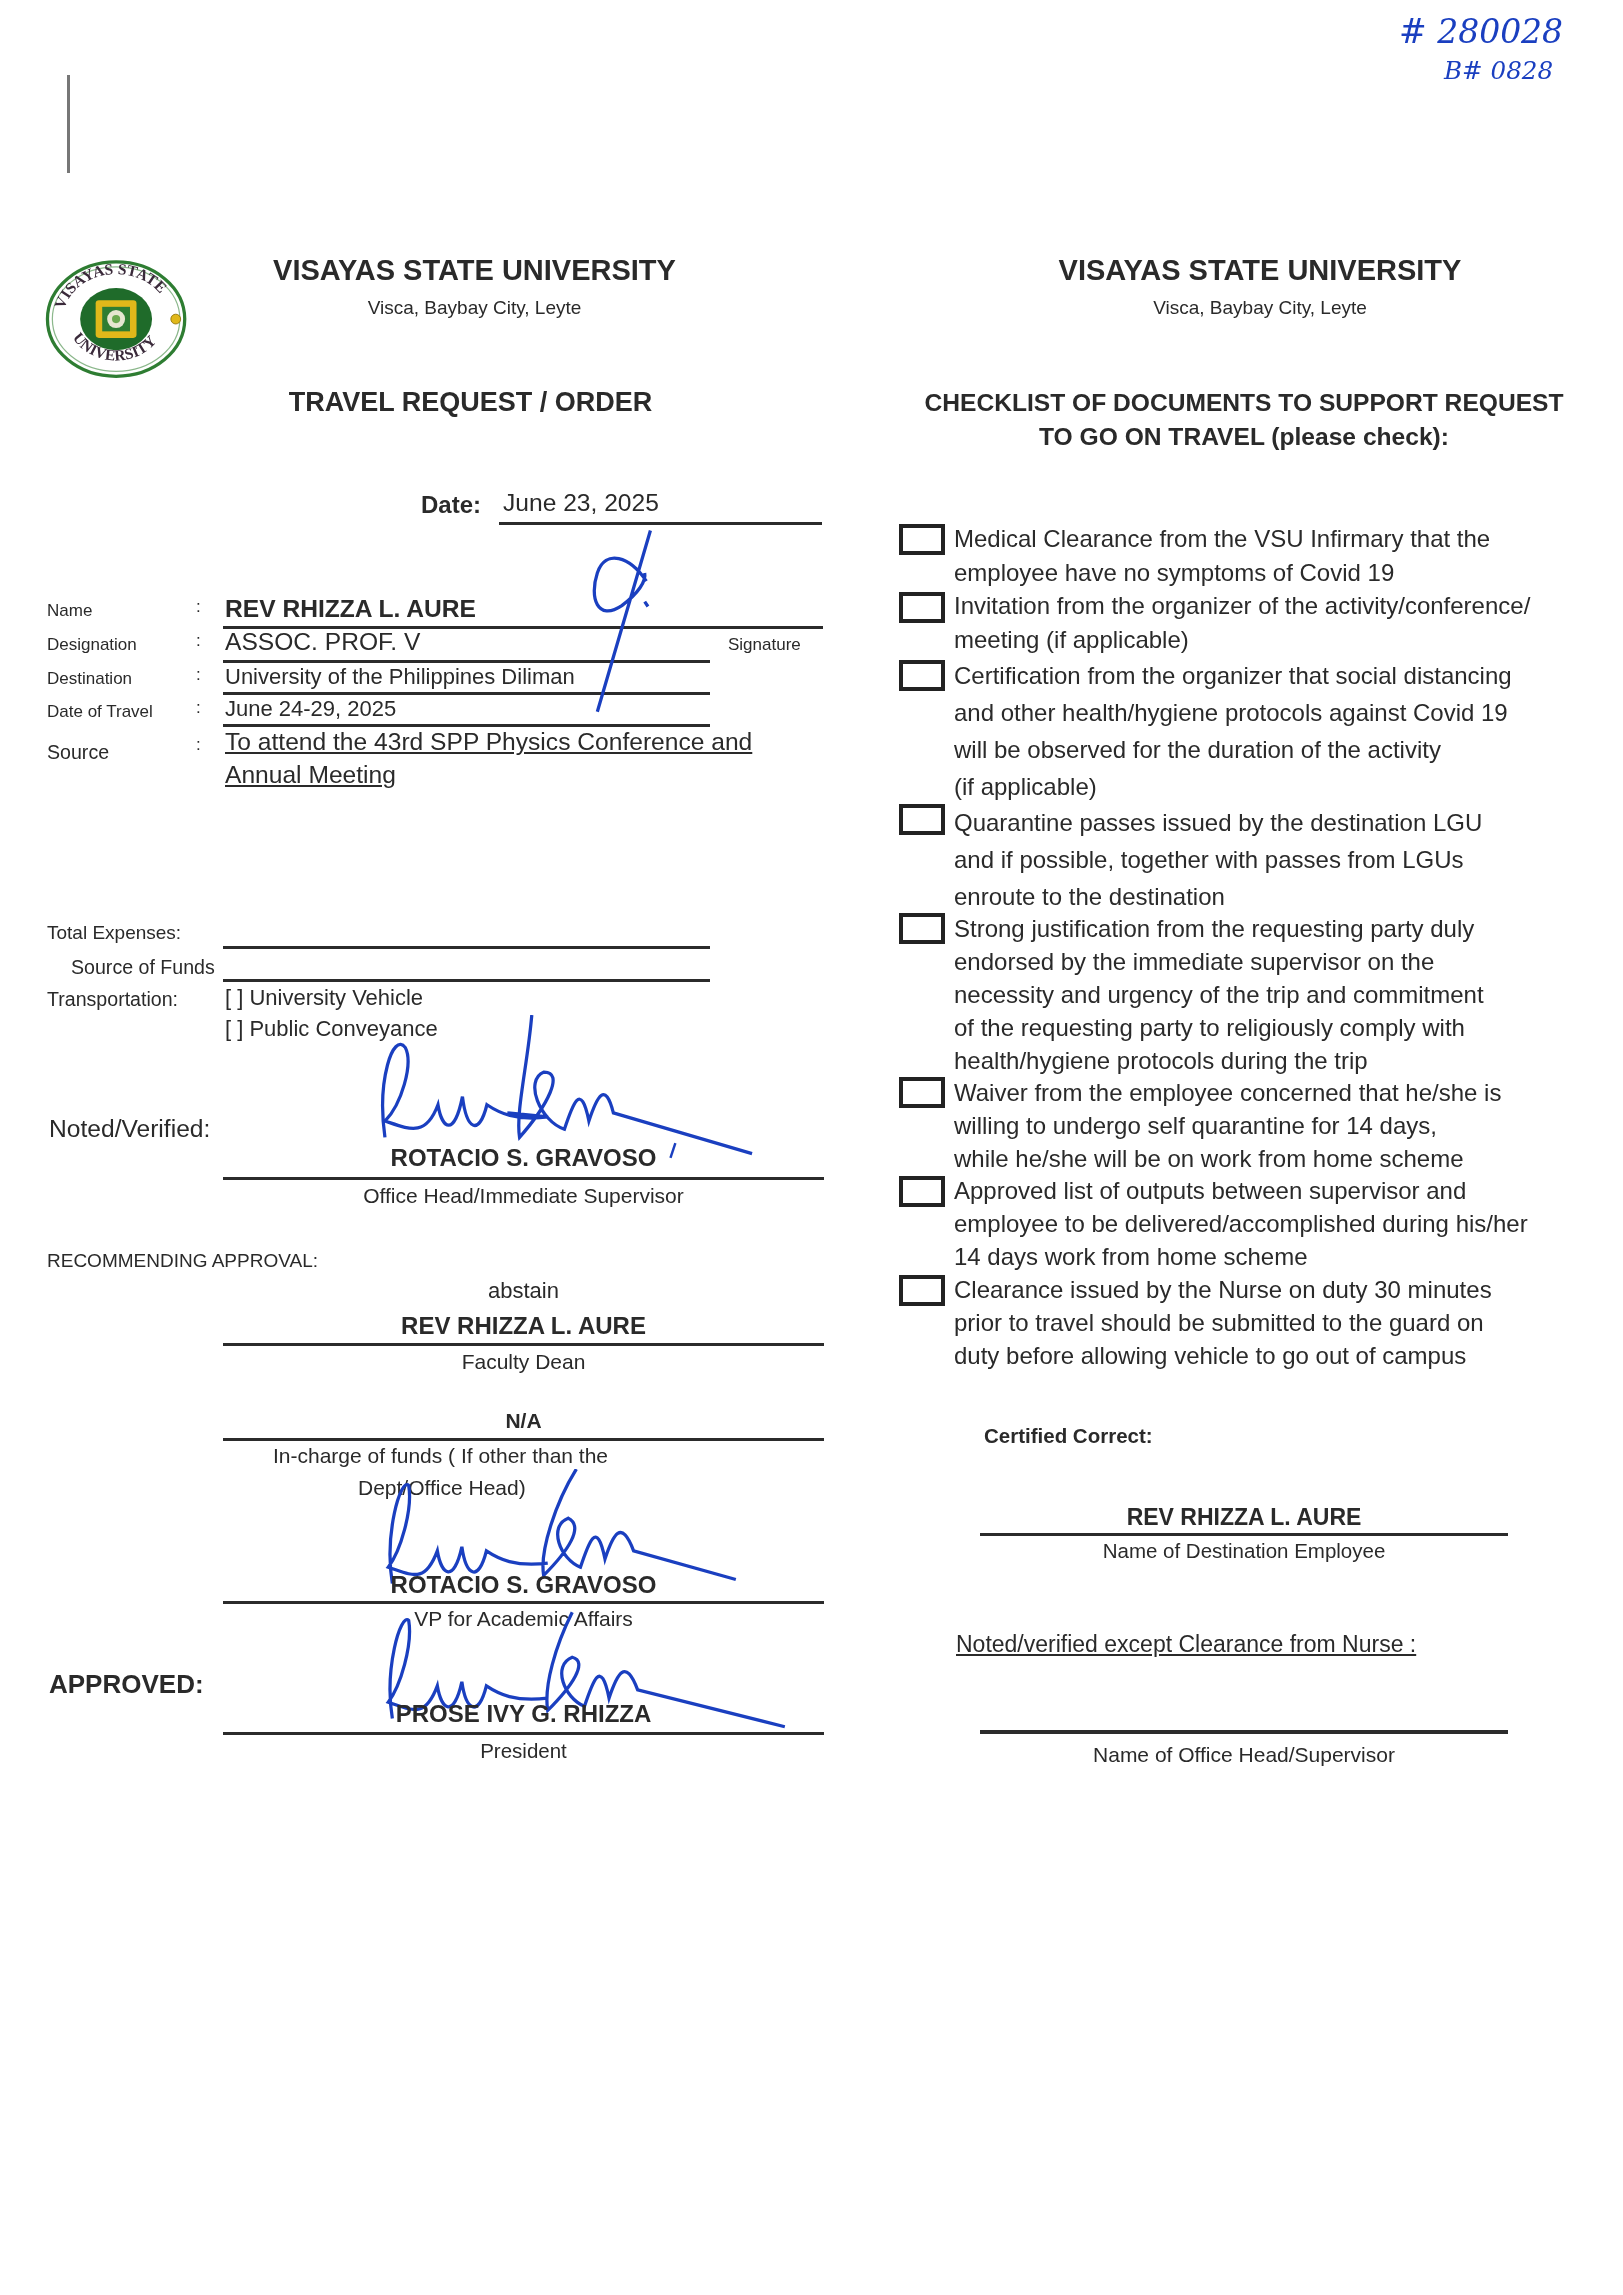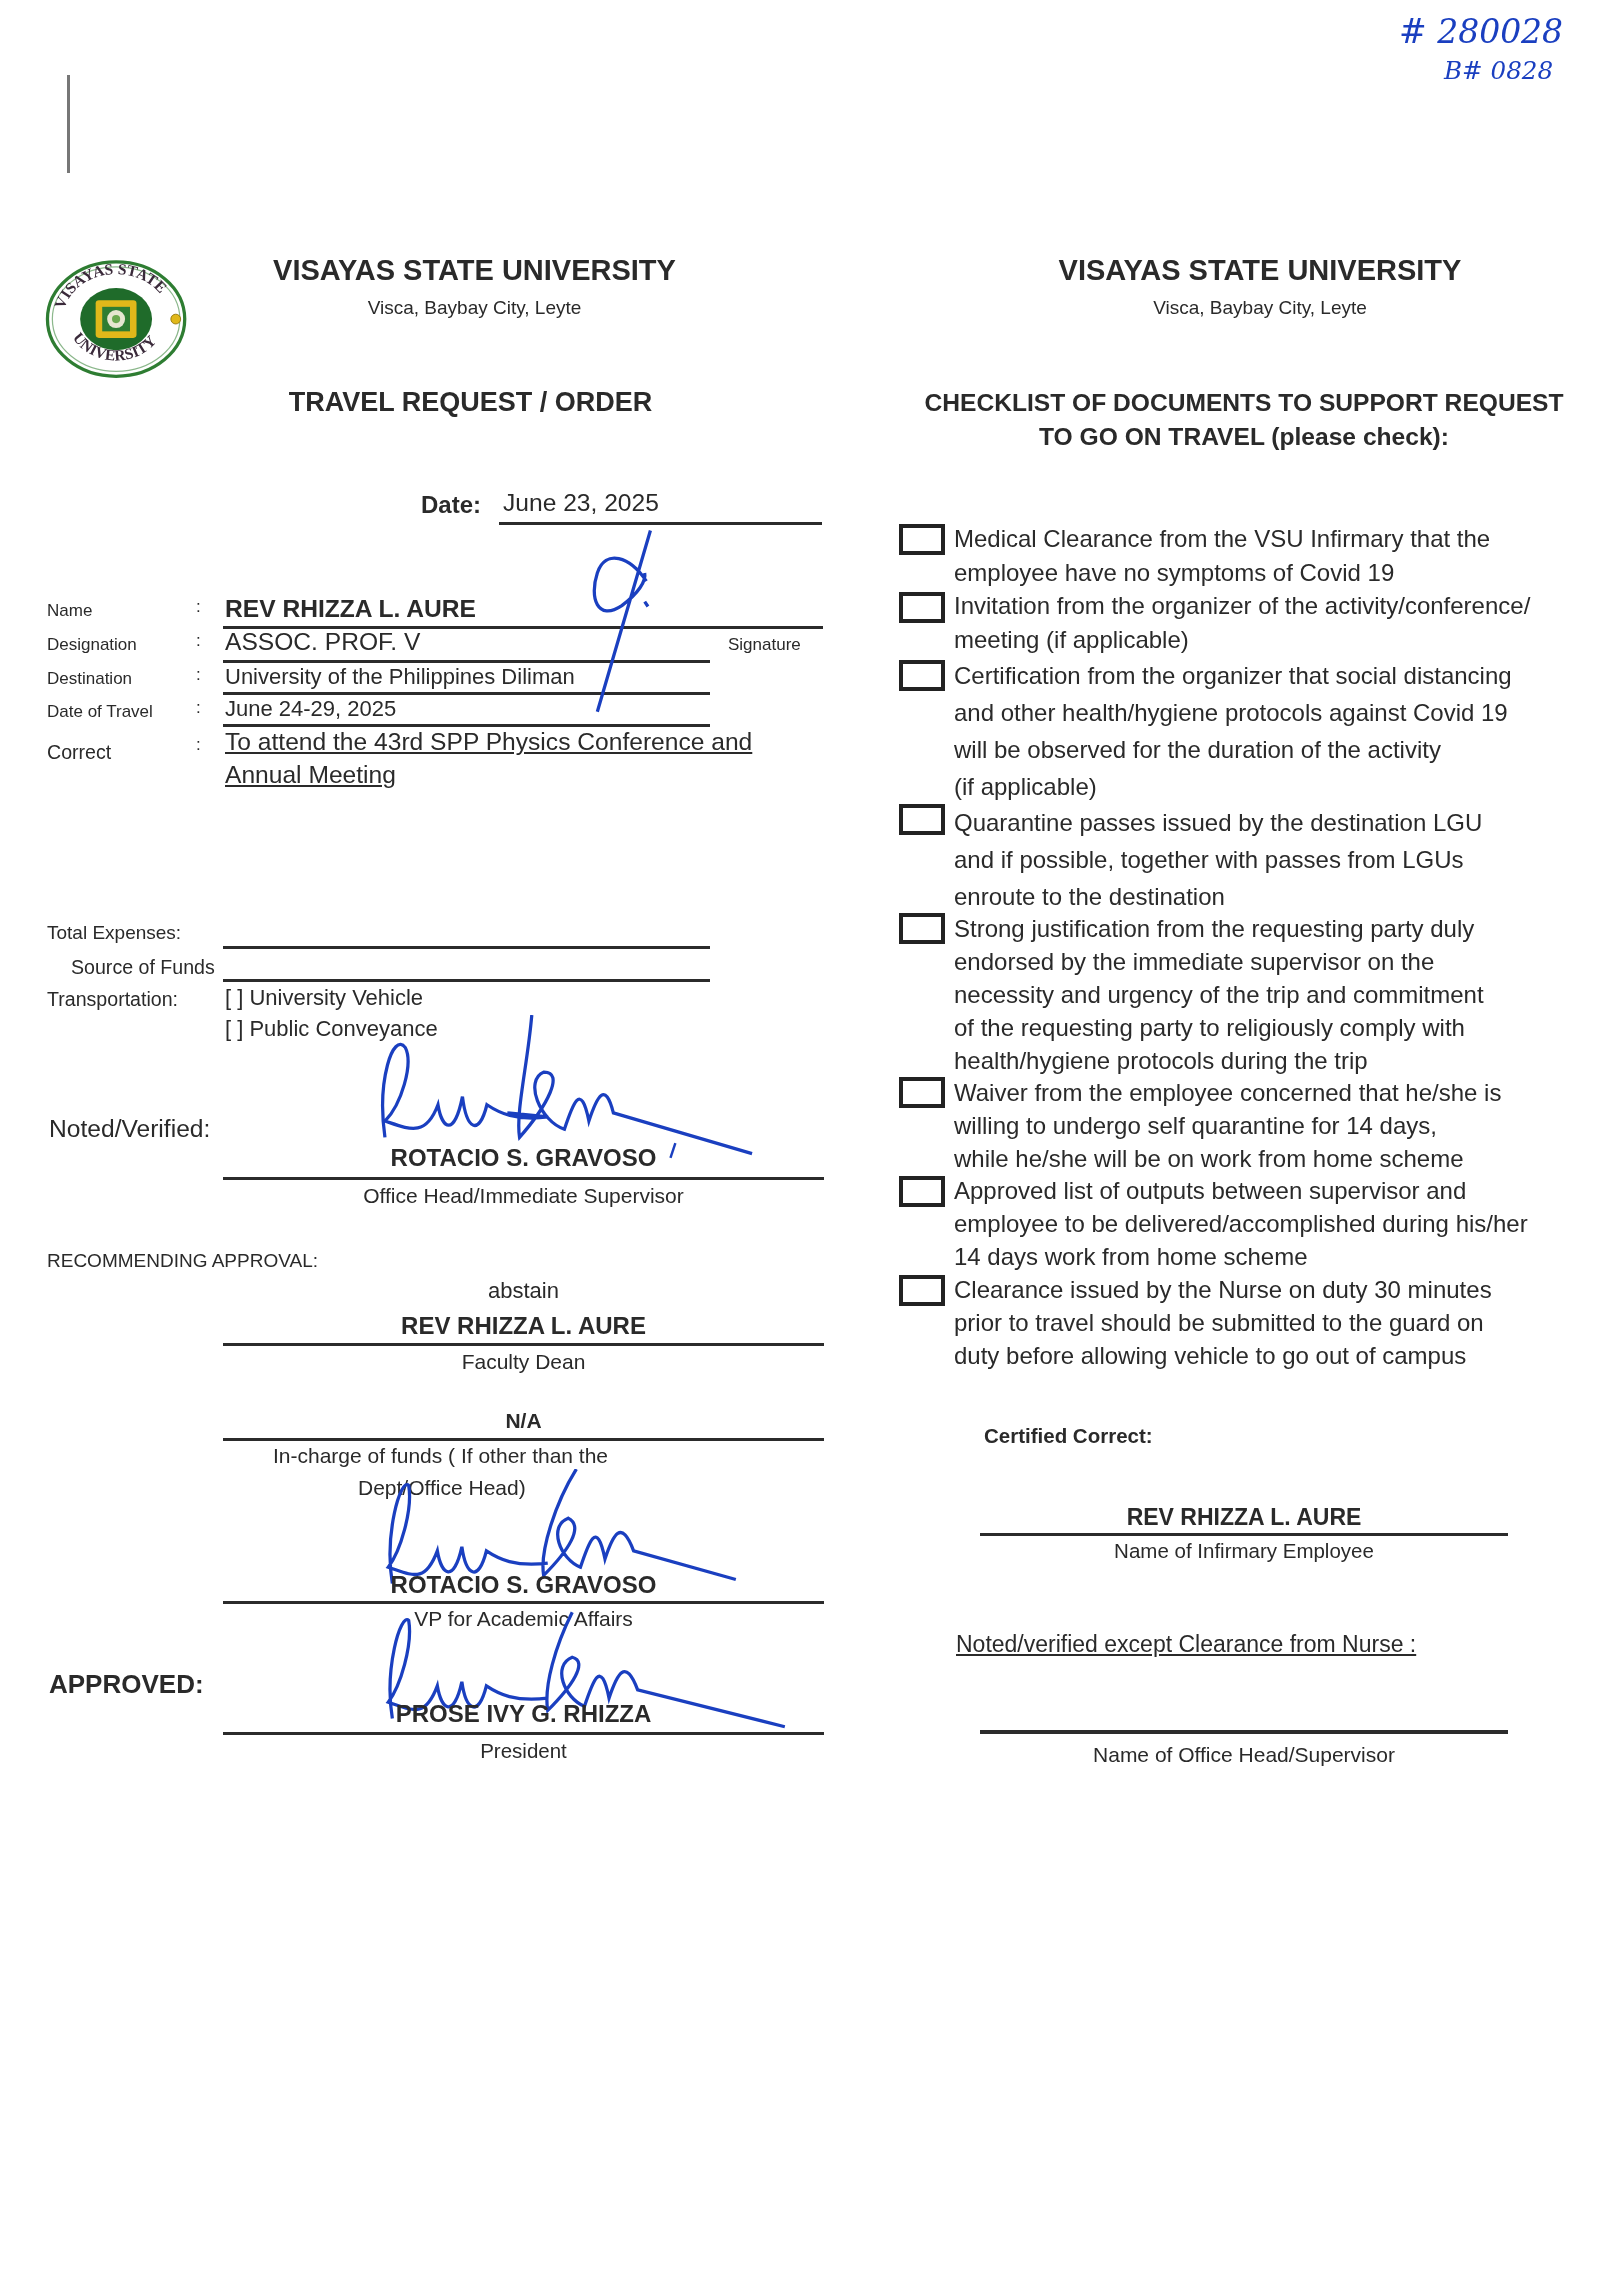--- a/index.html
+++ b/index.html
@@ -64,21 +64,21 @@
 <div class="abs lbl" style="left:47px; top:669px;">Destination</div>
 <div class="abs lbl" style="left:196px; top:665px;">:</div>
 <div class="abs" style="left:225px; top:664px; font-size:22px;">University of the Philippines Diliman</div>
 <div class="hline" style="left:223px; top:692px; width:487px;"></div>
 
 <div class="abs lbl" style="left:47px; top:702px;">Date of Travel</div>
 <div class="abs lbl" style="left:196px; top:698px;">:</div>
 <div class="abs" style="left:225px; top:696px; font-size:22px;">June 24-29, 2025</div>
 <div class="hline" style="left:223px; top:724px; width:487px;"></div>
 
-<div class="abs lbl" style="left:47px; top:741px; font-size:19.6px;">Correct</div>
+<div class="abs lbl" style="left:47px; top:741px; font-size:19.6px;">Source</div>
 <div class="abs lbl" style="left:196px; top:735px;">:</div>
 <div class="abs" style="left:225px; top:728px; font-size:24.6px; text-decoration:underline;">To attend the 43rd SPP Physics Conference and</div>
 <div class="abs" style="left:225px; top:761px; font-size:24.6px; text-decoration:underline;">Annual Meeting</div>
 
 <svg class="sig" style="left:548px; top:524px;" width="115" height="196" viewBox="0 0 140 240">
   <path d="M 125 8 L 60 230 M 120 70 C 100 40, 70 30, 60 60 C 50 90, 60 120, 90 100 C 110 85, 120 70, 118 60 M 118 95 l 4 6" stroke="#1a3fc0" stroke-width="4" fill="none"></path>
 </svg>
 
 <div class="abs lbl" style="left:47px; top:922px; font-size:19px;">Total Expenses:</div>
 <div class="abs" style="left:225px; top:917px; font-size:23px; width:483px; height:24.6px;"></div>
@@ -169,20 +169,20 @@
 14 days work from home scheme</div>
 
 <div class="chk-box" style="top:1275px;"></div>
 <div class="chk-text" style="top:1273px; line-height:33px;">Clearance issued by the Nurse on duty 30 minutes
 prior to travel should be submitted to the guard on
 duty before allowing vehicle to go out of campus</div>
 
 <div class="abs bold" style="left:984px; top:1424px; font-size:20.5px;">Certified Correct:</div>
 <div class="abs bold center" style="left:980px; top:1504px; width:528px; font-size:23px;">REV RHIZZA L. AURE</div>
 <div class="hline" style="left:980px; top:1533px; width:528px;"></div>
-<div class="abs center" style="left:980px; top:1539px; width:528px; font-size:20.5px;">Name of Infirmary Employee</div>
+<div class="abs center" style="left:980px; top:1539px; width:528px; font-size:20.5px;">Name of Destination Employee</div>
 
 <div class="abs" style="left:956px; top:1631px; font-size:23px; text-decoration:underline;">Noted/verified except Clearance from Nurse :</div>
 
 <div class="abs" style="left:980px; top:1702px; width:528px; height:24.6px;"></div>
 <div class="hline thick" style="left:980px; top:1730px; width:528px;"></div>
 <div class="abs center" style="left:980px; top:1743px; width:528px; font-size:21px;">Name of Office Head/Supervisor</div>
 
 
 </body></html>

